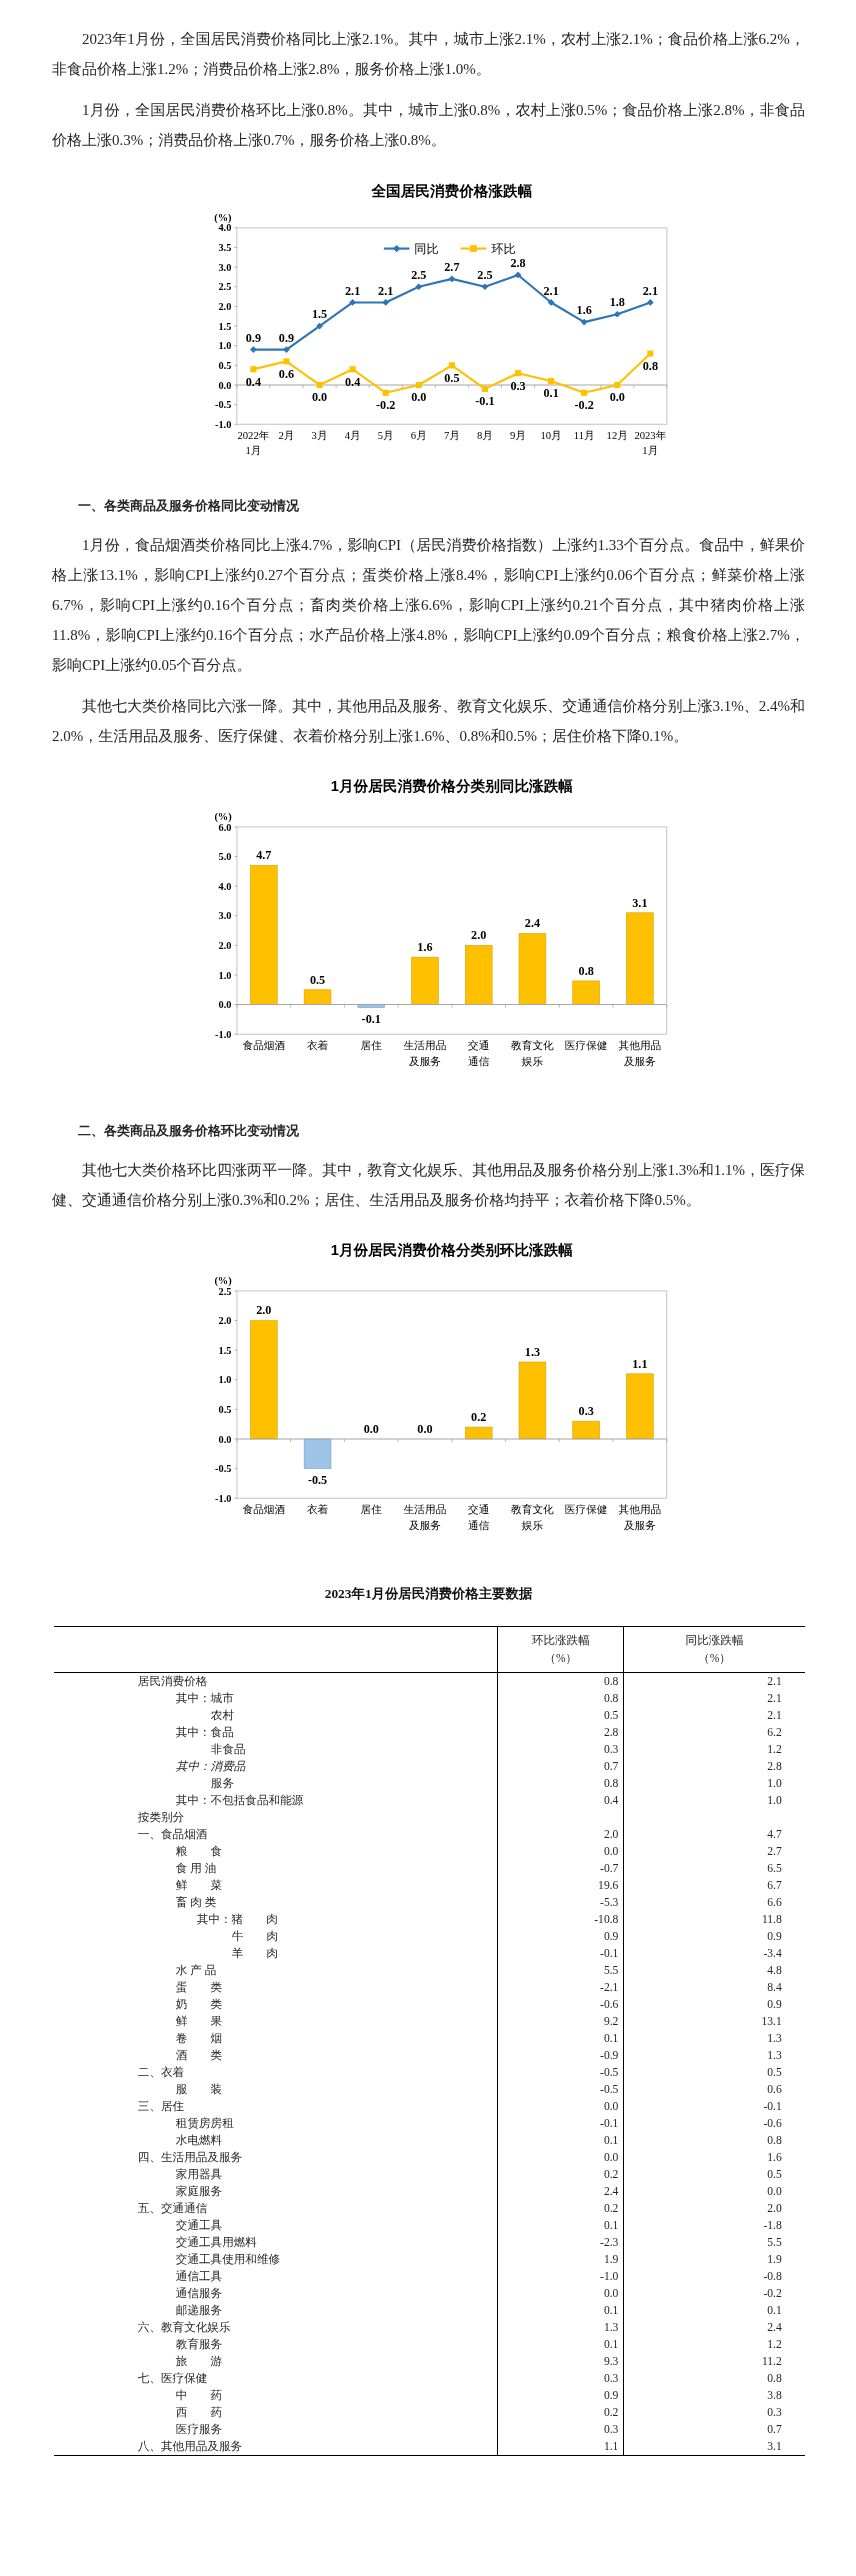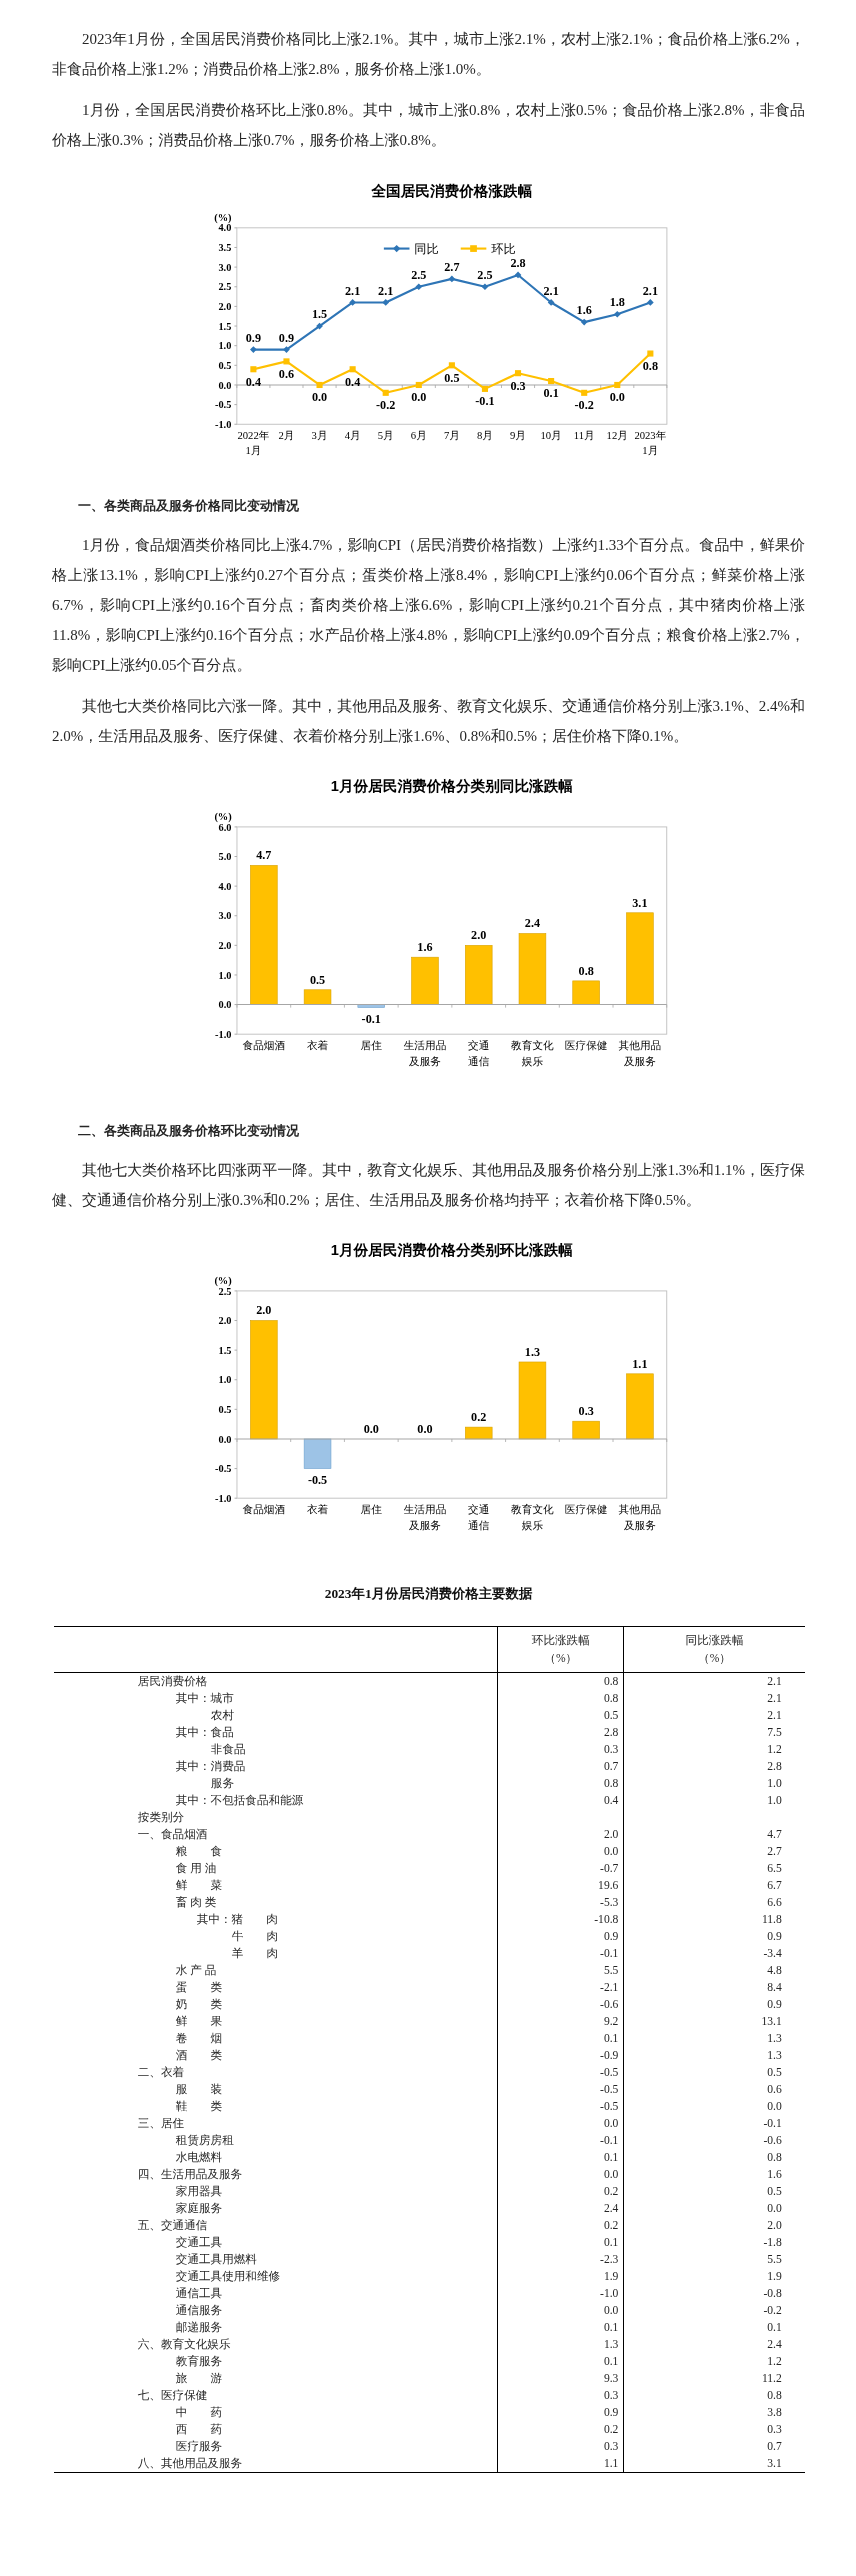--- a/index.html
+++ b/index.html
@@ -322,29 +322,29 @@
           <td class="num yoy vline">2.1</td>
         </tr>
         <tr>
           <td class="lbl" style="padding-left: 157px;">农村</td>
           <td class="num mom vline">0.5</td>
           <td class="num yoy vline">2.1</td>
         </tr>
         <tr>
           <td class="lbl" style="padding-left: 122px;">其中：食品</td>
           <td class="num mom vline">2.8</td>
-          <td class="num yoy vline">7.5</td>
+          <td class="num yoy vline">6.2</td>
         </tr>
         <tr>
           <td class="lbl" style="padding-left: 157px;">非食品</td>
           <td class="num mom vline">0.3</td>
           <td class="num yoy vline">1.2</td>
         </tr>
         <tr>
-          <td class="lbl" style="padding-left: 122px;">其中：消费品</td>
+          <td class="lbl" style="padding-left: 122px; font-style: italic;">其中：消费品</td>
           <td class="num mom vline">0.7</td>
           <td class="num yoy vline">2.8</td>
         </tr>
         <tr>
           <td class="lbl" style="padding-left: 157px;">服务</td>
           <td class="num mom vline">0.8</td>
           <td class="num yoy vline">1.0</td>
         </tr>
         <tr>
           <td class="lbl" style="padding-left: 122px;">其中：不包括食品和能源</td>
@@ -430,25 +430,20 @@
           <td class="lbl" style="padding-left: 84px;">二、衣着</td>
           <td class="num mom vline">-0.5</td>
           <td class="num yoy vline">0.5</td>
         </tr>
         <tr>
           <td class="lbl" style="padding-left: 122px;">服　　装</td>
           <td class="num mom vline">-0.5</td>
           <td class="num yoy vline">0.6</td>
         </tr>
         <tr>
-          <td class="lbl" style="padding-left: 122px;">鞋　　类</td>
-          <td class="num mom vline">-0.5</td>
-          <td class="num yoy vline">0.0</td>
-        </tr>
-        <tr>
           <td class="lbl" style="padding-left: 84px;">三、居住</td>
           <td class="num mom vline">0.0</td>
           <td class="num yoy vline">-0.1</td>
         </tr>
         <tr>
           <td class="lbl" style="padding-left: 122px;">租赁房房租</td>
           <td class="num mom vline">-0.1</td>
           <td class="num yoy vline">-0.6</td>
         </tr>
         <tr>

